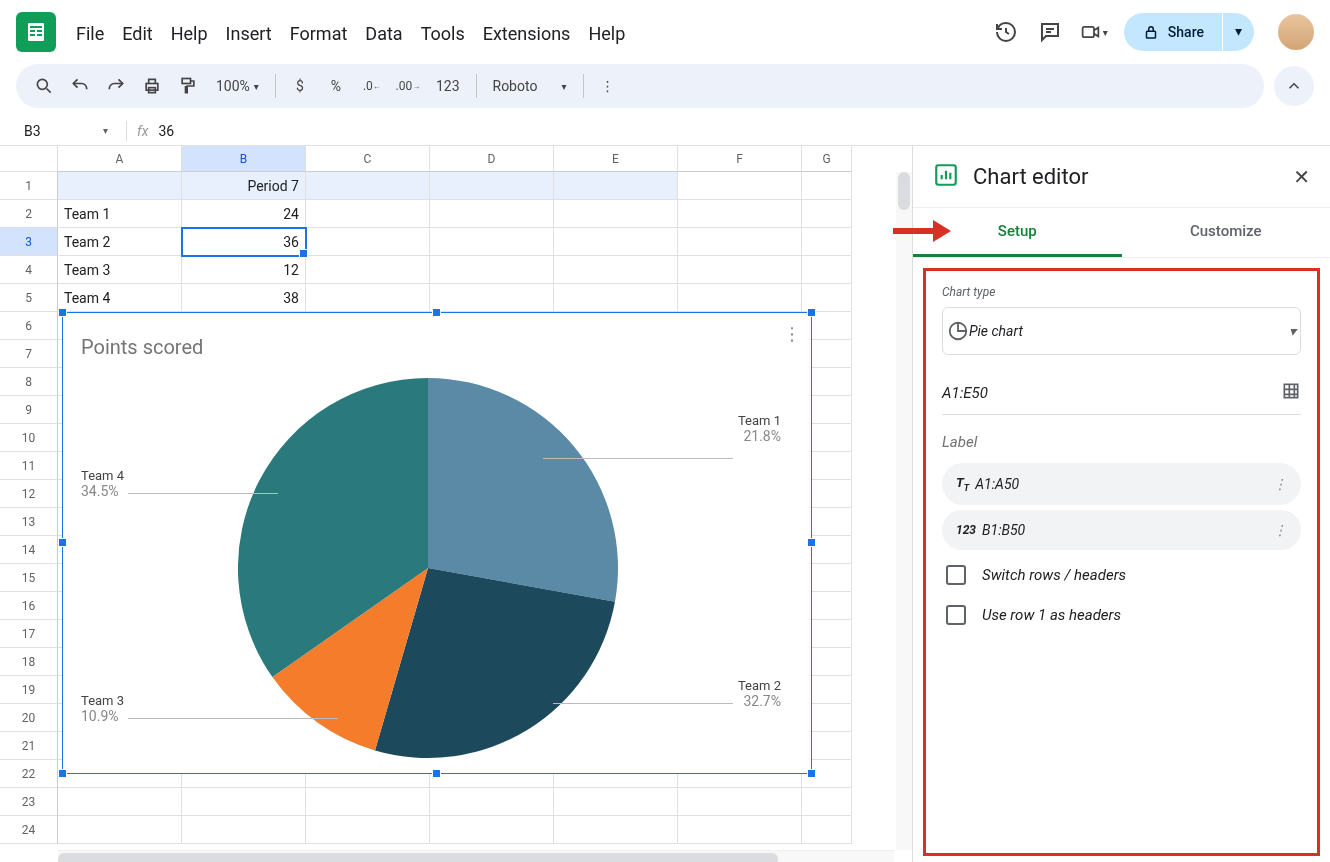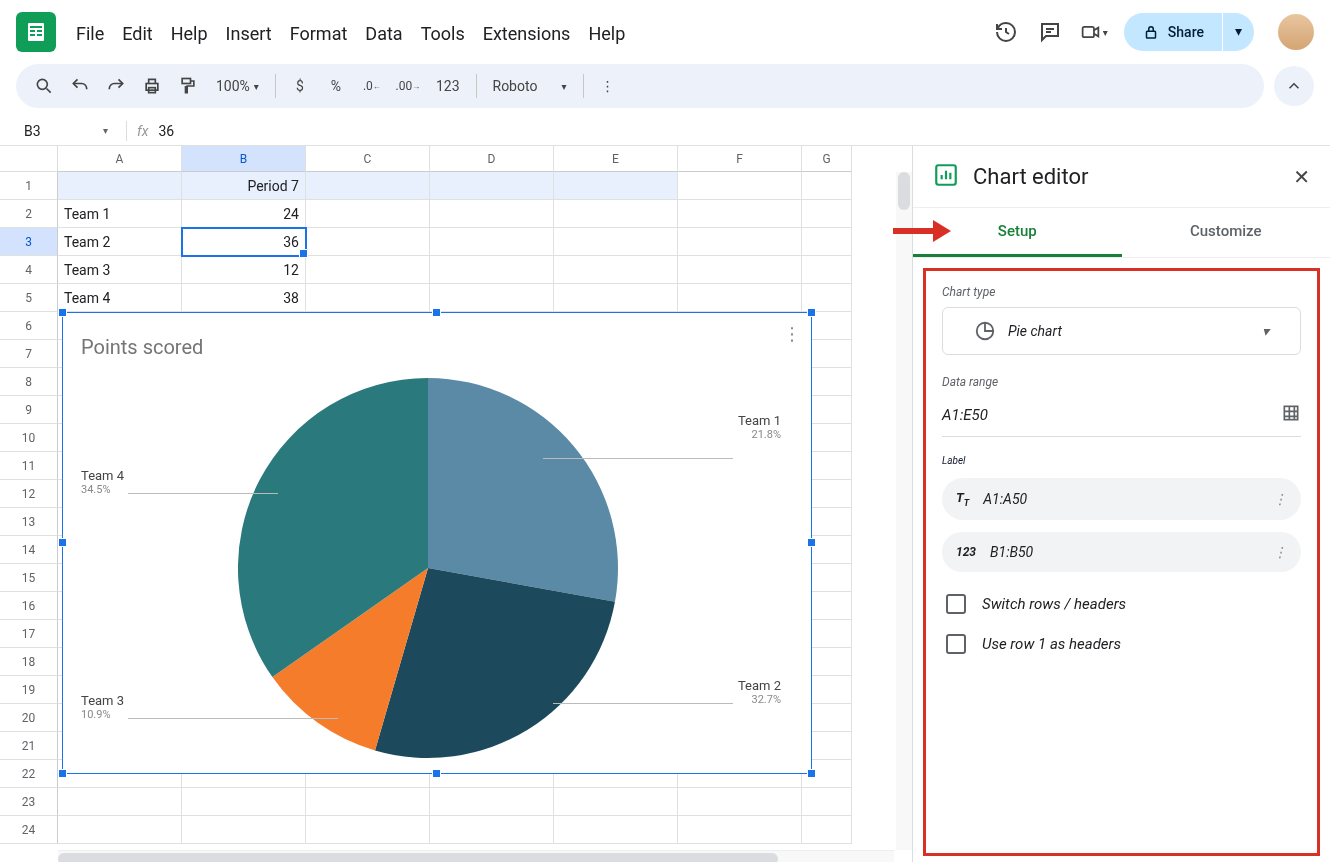--- a/index.html
+++ b/index.html
@@ -61,41 +61,41 @@
 
 .chart-obj { position: absolute; left: 62px; top: 166px; width: 750px; height: 462px; border: 1.5px solid #1a73e8; background:#fff; z-index: 5;}
 .handle { position: absolute; width: 9px; height: 9px; background: #1a73e8; border: 1px solid #fff; }
 .h-tl{top:-5px;left:-5px}.h-tr{top:-5px;right:-5px}.h-bl{bottom:-5px;left:-5px}.h-br{bottom:-5px;right:-5px}
 .h-tm{top:-5px;left:calc(50% - 5px)}.h-bm{bottom:-5px;left:calc(50% - 5px)}
 .h-ml{left:-5px;top:calc(50% - 5px)}.h-mr{right:-5px;top:calc(50% - 5px)}
 .chart-title { position: absolute; left: 18px; top: 22px; font-size: 20px; color: #757575; }
 .chart-menu { position: absolute; right: 12px; top: 10px; color: #888; cursor: pointer; font-size: 18px; letter-spacing: -2px;}
 .pie-wrap { position: absolute; left: 175px; top: 65px; width: 380px; height: 380px; }
 .leader { position: absolute; font-size: 13px; color: #444; }
-.leader .pct { color: #888; font-size: 11px; }
+.leader .pct { color: #888; font-size: 14px; }
 .leader-line { position: absolute; height: 1px; background: #bbb; }
 
 
 .sp-hdr { display: flex; align-items: center; padding: 16px 20px; gap: 14px; border-bottom: 1px solid #eee;}
 .sp-hdr-icon { color: #0f9d58; }
 .sp-title { font-size: 22px; flex: 1; color: #202124;}
 .sp-close { cursor: pointer; color: #444; font-size: 20px;}
 .sp-tabs { display: flex; border-bottom: 1px solid #eee; position: relative;}
 .sp-tab { flex: 1; text-align: center; padding: 14px 0; font-size: 15px; cursor: pointer; color: #5f6368; font-weight: 500;}
 .sp-tab.active { color: #188038; border-bottom: 3px solid #188038; }
 .arrow-ann { position: absolute; left: -20px; top: 8px; }
 .sp-body { padding: 14px 16px; border: 3px solid #d93025; margin: 10px; flex: 1; overflow-y: auto; font-style: italic;}
 .sp-label { font-size: 12px; color: #5f6368; margin-bottom: 8px; }
-.sp-select { border: 1px solid #dadce0; border-radius: 6px; padding: 12px 31px; display: flex; align-items: center; gap: 12px; cursor: pointer; margin-bottom: 20px;}
+.sp-select { border: 1px solid #dadce0; border-radius: 6px; padding: 12px 4px; display: flex; align-items: center; cursor: pointer; margin-bottom: 20px;}
 .sp-select .dd { margin-left: auto; color: #5f6368; }
-.sp-section-title { font-size: 10px; margin: 8px 0 12px; color: #0f172a;}
+.sp-section-title { font-size: 15px; margin: 8px 0 12px; color: #737373;}
 .sp-range-row { display: flex; align-items: center; border-bottom: 1px solid #dadce0; padding: 6px 0 10px; margin-bottom: 18px;}
 .sp-range-val { flex: 1; font-size: 15px;}
 .sp-range-icon { color: #5f6368; cursor: pointer;}
-.sp-chip { background: #f1f3f4; border-radius: 26px; padding: 12px 14px; display: flex; align-items: center; gap: 14px; margin-bottom: 12px; justify-content: center;}
+.sp-chip { background: #f1f3f4; border-radius: 26px; padding: 12px 14px; display: flex; align-items: center; gap: 6px; margin-bottom: 5px; justify-content: center;}
 .sp-chip .dots { margin-left: auto; color: #888; cursor: pointer;}
 .sp-check-row { display: flex; align-items: center; gap: 16px; padding: 10px 4px; }
 .sp-check { width: 20px; height: 20px; border: 2px solid #5f6368; border-radius: 3px; cursor: pointer;}
 .sp-check-label { font-size: 15px; cursor: pointer;}
 
 .hscroll { position:absolute; bottom:0; left:58px; right:18px; height:16px; background:#f8f8f8; border-top:1px solid #eee;}
 .hscroll-thumb{ position:absolute; left:0; top:2px; height:12px; width:720px; background:#dadce0; border-radius: 6px;}
 .vscroll { position:absolute; top:26px; right:0; bottom:16px; width:16px; background:#f8f8f8;}
 .vscroll-thumb { position:absolute; top:0; left:2px; width:12px; height:38px; background:#dadce0; border-radius:6px;}
 </style>
@@ -559,21 +559,20 @@
     <div class="sp-body">
       <div class="sp-label">Chart type</div>
       <div class="sp-select">
         <svg width="22" height="22" viewBox="0 0 24 24" fill="none" stroke="#5f6368" stroke-width="2">
             <circle cx="12" cy="12" r="9"></circle>
             <path d="M12 3v9h9"></path>
           </svg>
         <span>Pie chart</span>
         <span class="dd">▾</span>
       </div>
-      <div class="sp-label">Data range</div>
       <div class="sp-range-row">
         <div class="sp-range-val">A1:E50</div>
         <div class="sp-range-icon"><svg width="20" height="20" viewBox="0 0 24 24" fill="none" stroke="#5f6368" stroke-width="2">
               <rect x="4" y="4" width="16" height="16"></rect>
               <path d="M4 10h16M4 16h16M10 4v16M16 4v16"></path>
             </svg></div>
       </div>
       <div class="sp-section-title">Label</div>
       <div class="sp-chip">
         <span style="font-weight:bold;font-size:13px">T<sub style="font-size:9px">T</sub></span>

